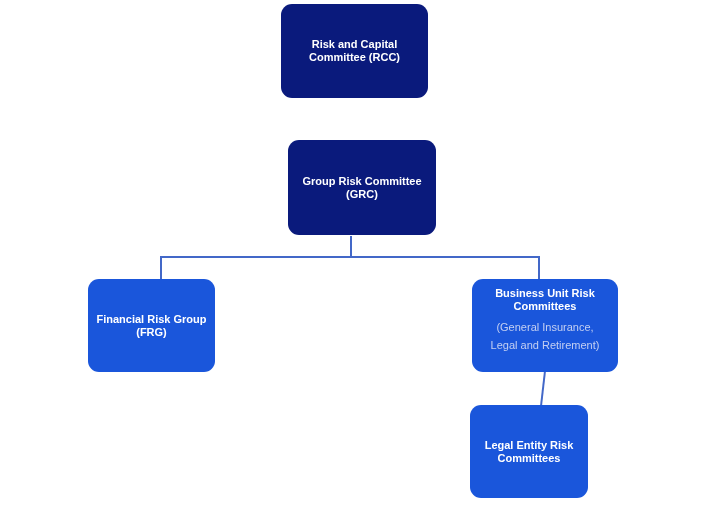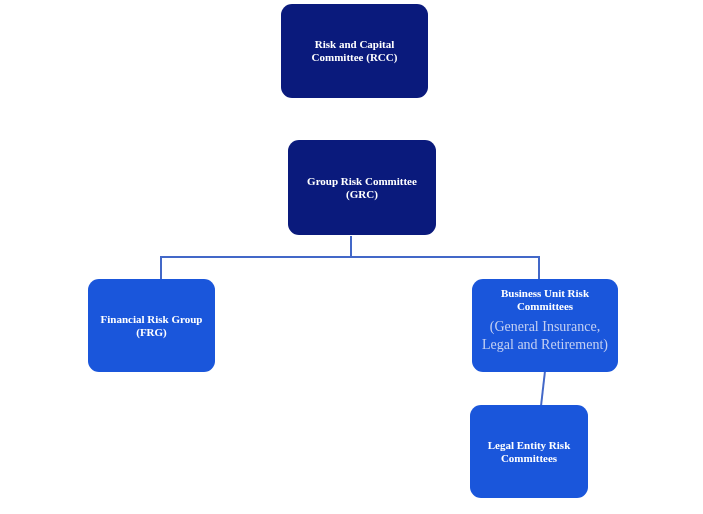--- a/index.html
+++ b/index.html
@@ -2,21 +2,21 @@
 <html style="--background: #FFFFFF; --navy-fill: #0A1A7C; --blue-fill: #1A56DB; --connector: #4368C8; --title-text: #FFFFFF; --subtitle-text: #C3CFF2;"><head>
 <meta charset="utf-8">
 <style>
   * { margin: 0; padding: 0; box-sizing: border-box; }
   html, body { background: #ffffff; }
   .canvas {
     position: relative;
     width: 703px;
     height: 514px;
     background: var(--background, #ffffff);
-    font-family: Liberation Serif, serif;
+    font-family: Liberation Sans, sans-serif;
     overflow: hidden;
   }
   .connectors {
     position: absolute;
     left: 0; top: 0;
     width: 703px; height: 514px;
     pointer-events: none;
   }
   .connectors line {
     stroke: var(--connector, #4368C8);
@@ -39,21 +39,21 @@
   .blue { background: var(--blue-fill, #1A56DB); }
   #box-rcc { left: 281px; top: 4px;   width: 147px; height: 94px; }
   #box-grc { left: 280px; top: 140px; width: 148px; height: 95px; margin-left: 8px; }
   #box-frg { left: 88px;  top: 279px; width: 127px; height: 93px; }
   #box-bu  { left: 472px; top: 279px; width: 146px; height: 93px;
              justify-content: flex-start; padding-top: 8px; }
   #box-le  { left: 470px; top: 405px; width: 118px; height: 93px; }
   .subtitle-line {
     font-weight: normal;
     color: var(--subtitle-text, #C3CFF2);
-    font-size: 14px;
+    font-size: 11px;
     line-height: 18px;
   }
   .subtitle-block { margin-top: 5px; }
 </style>
 </head>
 <body>
 
 <div class="canvas">
 
   <svg class="connectors" viewBox="0 0 703 514" xmlns="http://www.w3.org/2000/svg">

